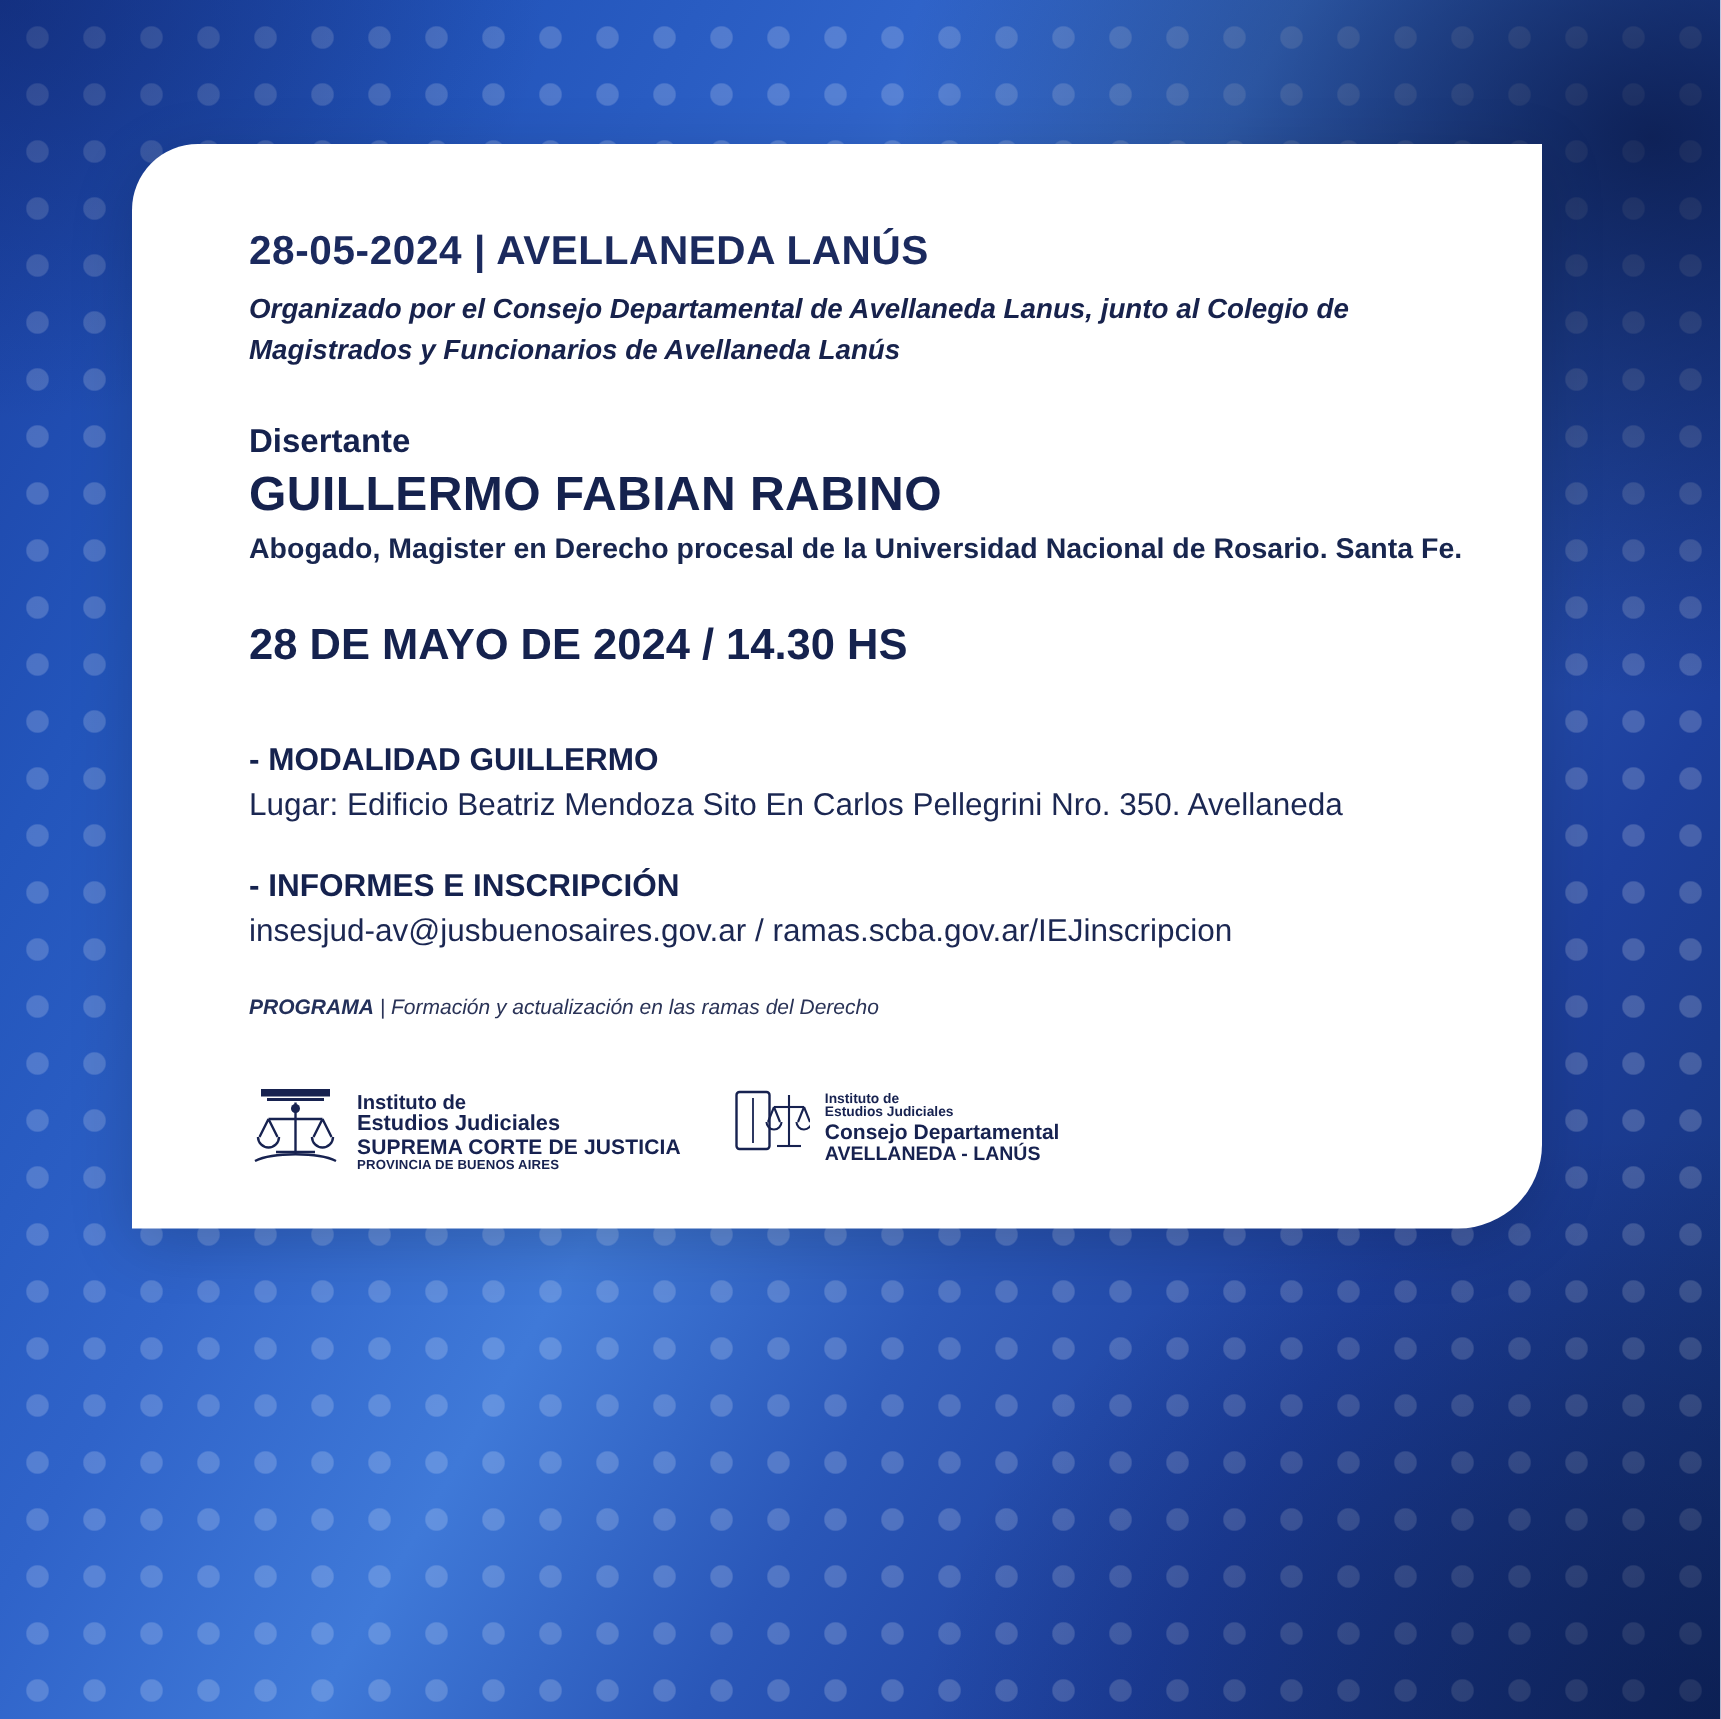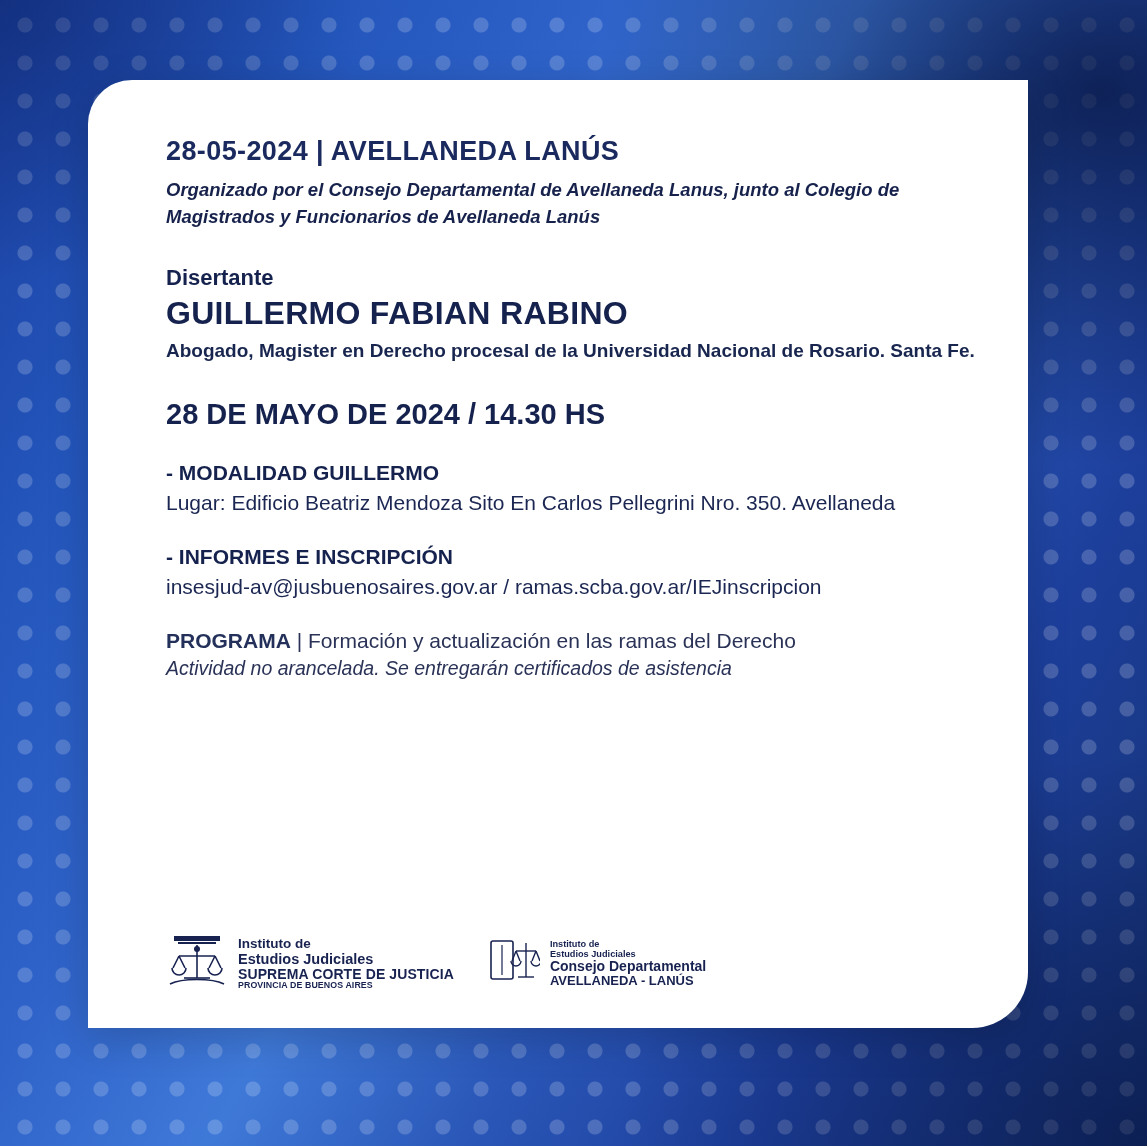--- a/index.html
+++ b/index.html
@@ -38,23 +38,23 @@
     background:
       radial-gradient(ellipse 700px 520px at 96% 8%, rgba(4,14,52,0.72), rgba(4,14,52,0) 72%),
       radial-gradient(ellipse 760px 560px at 100% 100%, rgba(6,18,62,0.55), rgba(6,18,62,0) 70%),
       radial-gradient(ellipse 520px 400px at 0% 0%, rgba(10,30,90,0.45), rgba(10,30,90,0) 70%);
   }
 
   
   #card {
     position: absolute;
     left: 88px;
-    top: 80px;
+    top: 96px;
     width: 940px;
-    height: 948px;
+    height: 723px;
     background: #ffffff;
     border-top-left-radius: 44px;
     border-bottom-right-radius: 56px;
     box-shadow: 0 10px 42px rgba(0,0,0,0.18);
   }
 
   #content {
     position: absolute;
     left: 78px;
     top: 56px;
@@ -108,57 +108,58 @@
     line-height: 1.38;
     font-weight: bold;
     color: #18264f;
     margin: 0 0 34px 0;
   }
 
   .datetime {
     font-size: 29px;
     font-weight: bold;
     color: #15224e;
-    margin: 0 0 30px 0;
+    margin: 0 0 48px 0;
   }
 
   .block { margin: 0 0 28px 0; }
   .block-head {
     font-size: 21px;
     font-weight: bold;
     color: #15224e;
     margin: 0 0 4px 0;
   }
   .block-body {
     font-size: 21px;
     line-height: 1.34;
     color: #1b2752;
     margin: 0;
     font-weight: 500;
   }
 
   .program {
-    font-size: 21px;
+    font-size: 14px;
     color: #2a3357;
     margin: 0 0 4px 0;
+    font-style: italic;
   }
   .program b { font-weight: bold; color: #23305a; }
   .fine {
     font-size: 19.5px;
     font-style: italic;
     color: #2a3357;
     margin: 0;
   }
 
   #logos {
     position: absolute;
     left: 78px;
     bottom: 34px;
     display: flex;
-    align-items: center;
+    align-items: flex-start;
     gap: 34px;
   }
   .logo-unit {
     display: flex;
     align-items: center;
     gap: 10px;
   }
   .logo-mark { flex: none; }
   .logo-text { line-height: 1.05; color: #172250; }
   .logo-text .l1 { font-size: 13.5px; font-weight: bold; }
@@ -198,21 +199,20 @@
       </div>
 
       <div class="block">
         <p class="block-head">- INFORMES E INSCRIPCIÓN</p>
         <p class="block-body">insesjud-av@jusbuenosaires.gov.ar / ramas.scba.gov.ar/IEJinscripcion</p>
       </div>
 
       <p class="program">
         <b>PROGRAMA</b><span> | Formación y actualización en las ramas del Derecho</span>
       </p>
-      <p class="fine">Actividad no arancelada. Se entregarán certificados de asistencia</p>
 
     </div>
 
     <div id="logos">
 
       <div class="logo-unit">
         <span class="logo-mark">
           <svg width="62" height="56" viewBox="0 0 62 56" aria-hidden="true">
             <rect x="8" y="2" width="46" height="5" fill="#172250"></rect>
             <rect x="12" y="8" width="38" height="2" fill="#172250"></rect>

